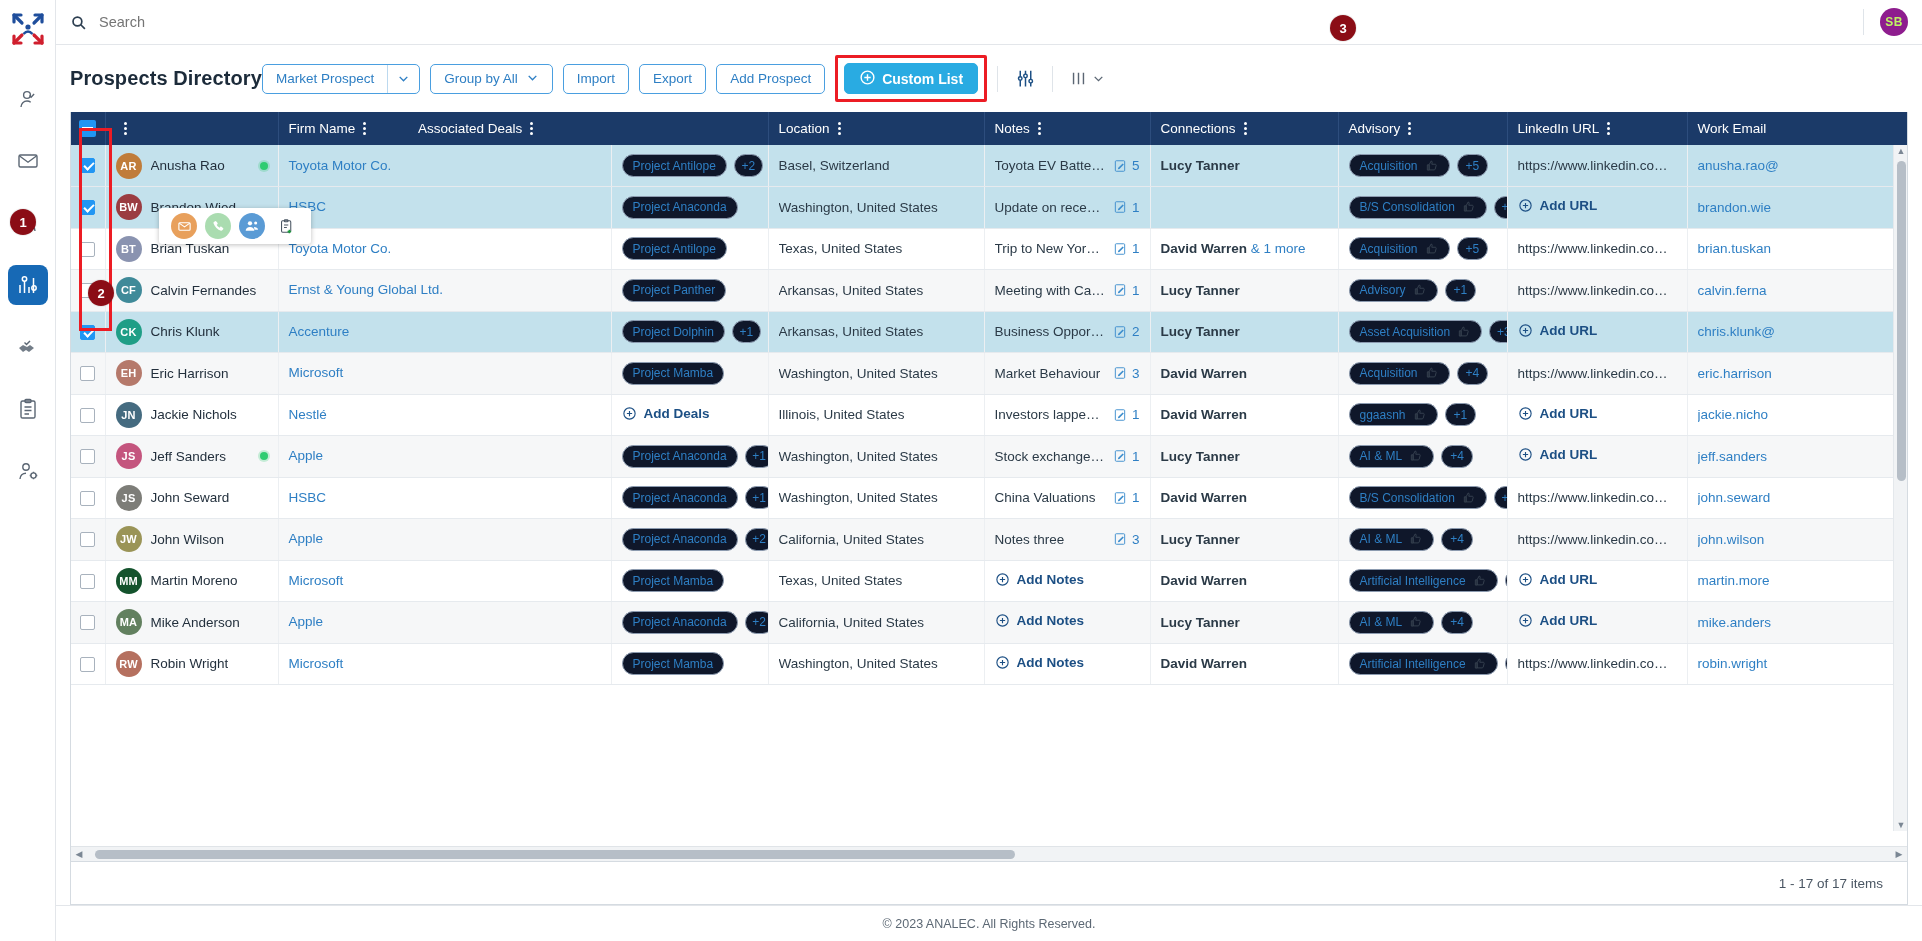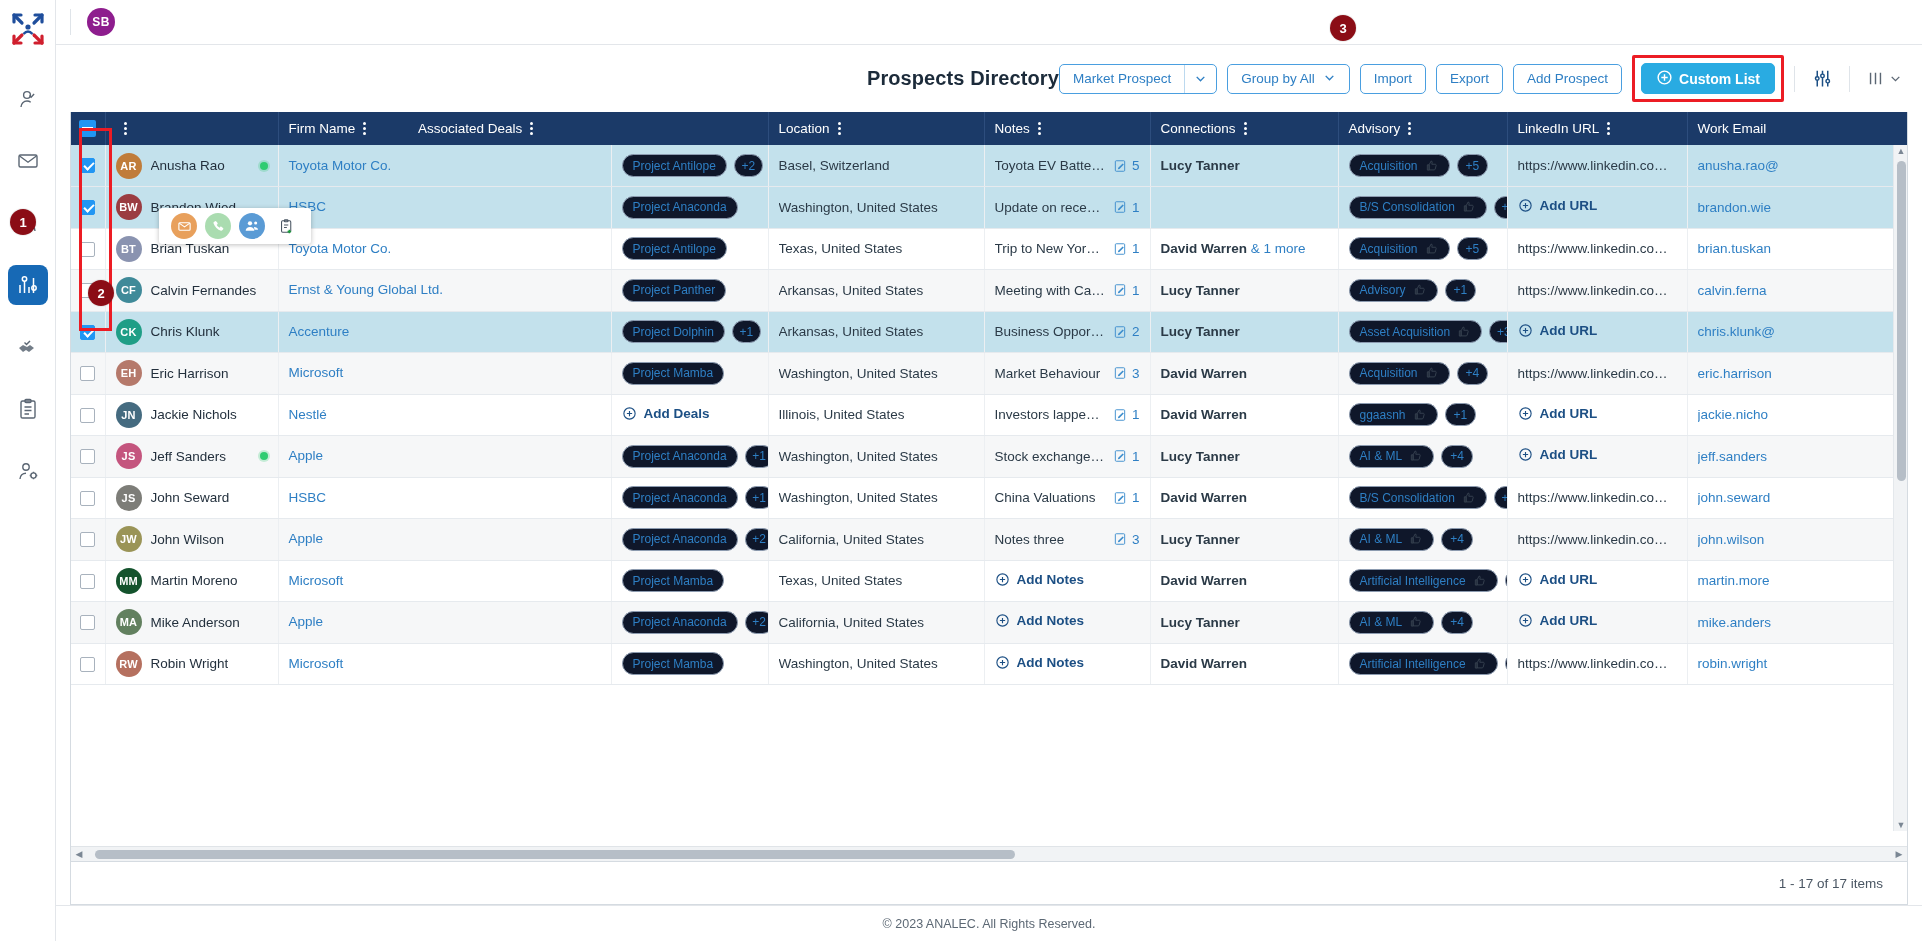--- a/index.html
+++ b/index.html
@@ -36,28 +36,28 @@
     border-bottom:1px solid #e3e6ea; background:#fff; padding:0 14px;
   }
   .search-wrap { display:flex; align-items:center; gap:12px; flex:1; }
   .search-icon { color:#2c3e50; display:flex; }
   .search-input {
     border:none; outline:none; font-size:14.5px; color:#9aa4b0;
     font-family:"Liberation Sans", sans-serif; width:340px; background:transparent;
   }
   .avatar-top {
     width:28px; height:28px; border-radius:50%; background:#8e1d8e;
-    color:#ffffff; font-size:12px; font-weight:bold; display:flex;
+    color:#bef264; font-size:12px; font-weight:bold; display:flex;
     align-items:center; justify-content:center; letter-spacing:.3px;
   }
 
   
   .content { flex:1; display:flex; flex-direction:column; padding:0 14px 0 0; min-height:0; background:#fff;}
   .page-head {
-    display:flex; align-items:center; justify-content:flex-end;
+    display:flex; align-items:center; justify-content:flex-start;
     padding:10px 0 10px 14px;
   }
   .page-title { font-size:20px; color:#1c2b3a; font-weight:bold; letter-spacing:.1px;}
   .actions { display:flex; align-items:center; gap:10px; }
 
   .btn {
     height:30px; border:1px solid #4a9fe0; background:#fff; color:#2e7fc4;
     border-radius:5px; font-size:13.5px; padding:0 13px; display:flex;
     align-items:center; justify-content:center; cursor:pointer;
     font-family:"Liberation Sans", sans-serif; white-space:nowrap;
@@ -277,20 +277,29 @@
           <path d="M4 20c0-3.5 2.7-5.8 6-5.8"></path>
         <circle cx="17.5" cy="16.5" r="2.6"></circle>
           <path d="M17.5 12.7v1.2M17.5 19.1v1.2M13.7 16.5h1.2M20.1 16.5h1.2"></path>
       </svg>
     </div>
   </div>
 
   <div class="main">
 
     <div class="topbar">
+      <div class="search-wrap">
+        <span class="search-icon">
+          <svg width="17" height="17" viewBox="0 0 24 24" fill="none" stroke="currentColor" stroke-width="2.4">
+            <circle cx="10.5" cy="10.5" r="6.2"></circle>
+              <path d="M15.2 15.2L21 21"></path>
+          </svg>
+        </span>
+        <input class="search-input" placeholder="Search" style="">
+      </div>
       <div class="divider-v"></div>
       <div style="padding-left:16px;">
         <div class="avatar-top">SB</div>
       </div>
     </div>
 
     <div class="content">
 
       <div class="page-head">
         <div class="page-title">Prospects Directory</div>

